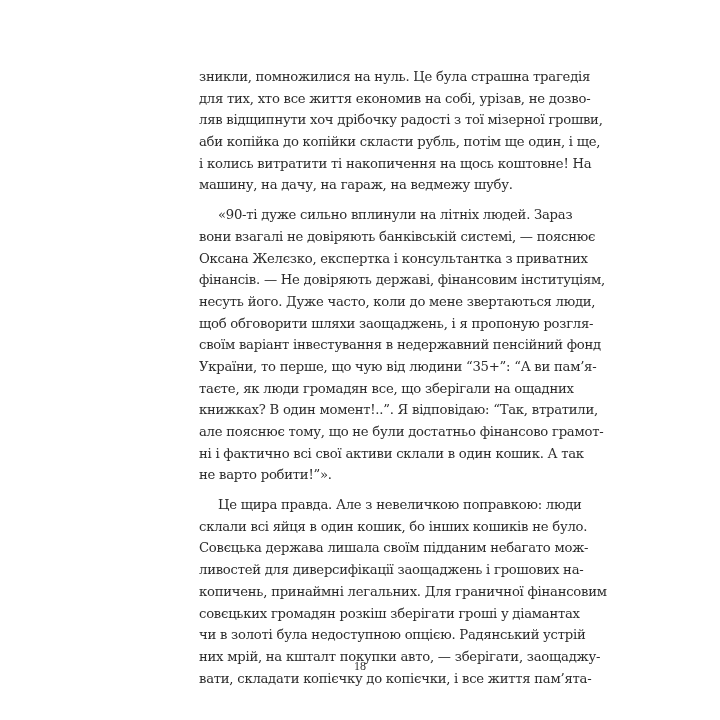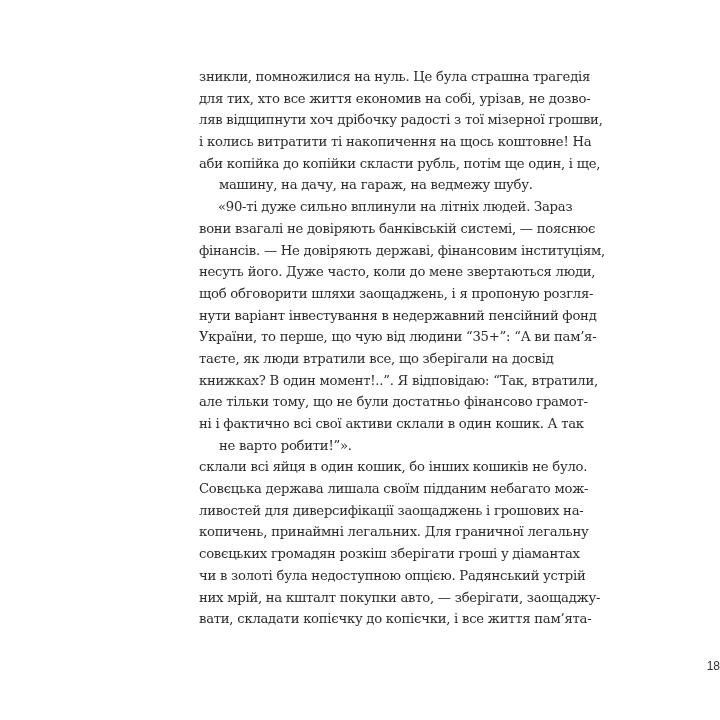--- a/index.html
+++ b/index.html
@@ -10,60 +10,62 @@
     .page {
       position: absolute; left: 199px; top: 66px; width: 332px;
       font-family: "DejaVu Serif", "Liberation Serif", serif;
       font-size: 13.2px; line-height: 21.7px; color: #2b2b2b;
       letter-spacing: -0.25px;
     }
     .line {
       display: block; white-space: nowrap; text-align: justify;
       text-align-last: justify; height: 21.7px;
     }
-    .line.last { text-align-last: left; margin-left: 20px; }
-    .line.indent { padding-left: 19px; }
+    .line.last { text-align-last: left; }
+    .line.indent { padding-left: 19px; margin-top: 8px; }
     .page-number {
       position: absolute; left: 0; width: 720px; top: 659px;
-      text-align: right;
-      font-family: Liberation Sans, sans-serif;
+      text-align: center;
+      font-family: Liberation Serif, serif;
       font-size: 12px; color: #333333;
     }
   </style>
 </head>
 <body>
 
 <div class="page">
   <div>
     <span class="line">зникли, помножилися на нуль. Це була страшна трагедія</span>
     <span class="line">для тих, хто все життя економив на собі, урізав, не дозво-</span>
     <span class="line">ляв відщипнути хоч дрібочку радості з тої мізерної грошви,</span>
+    <span class="line">аби копійка до копійки скласти рубль, потім ще один, і ще,</span>
     <span class="line">і колись витратити ті накопичення на щось коштовне! На</span>
-    <span class="line">аби копійка до копійки скласти рубль, потім ще один, і ще,</span>
     <span class="line last">машину, на дачу, на гараж, на ведмежу шубу.</span>
   </div>
   <div>
     <span class="line indent">«90-ті дуже сильно вплинули на літніх людей. Зараз</span>
     <span class="line">вони взагалі не довіряють банківській системі, — пояснює</span>
+    <span class="line">Оксана Желєзко, експертка і консультантка з приватних</span>
     <span class="line">фінансів. — Не довіряють державі, фінансовим інституціям,</span>
     <span class="line">несуть його. Дуже часто, коли до мене звертаються люди,</span>
     <span class="line">щоб обговорити шляхи заощаджень, і я пропоную розгля-</span>
-    <span class="line">нути варіант інвестування в недержавний пенсійний фонд</span>
+    <span class="line">своїм варіант інвестування в недержавний пенсійний фонд</span>
     <span class="line">України, то перше, що чую від людини “35+”: “А ви пам’я-</span>
-    <span class="line">таєте, як люди втратили все, що зберігали на досвід</span>
+    <span class="line">таєте, як люди громадян все, що зберігали на ощадних</span>
     <span class="line">книжках? В один момент!..”. Я відповідаю: “Так, втратили,</span>
-    <span class="line">але тільки тому, що не були достатньо фінансово грамот-</span>
+    <span class="line">але пояснює тому, що не були достатньо фінансово грамот-</span>
     <span class="line">ні і фактично всі свої активи склали в один кошик. А так</span>
     <span class="line last">не варто робити!”».</span>
   </div>
   <div>
+    <span class="line indent">Це щира правда. Але з невеличкою поправкою: люди</span>
     <span class="line">склали всі яйця в один кошик, бо інших кошиків не було.</span>
     <span class="line">Совєцька держава лишала своїм підданим небагато мож-</span>
     <span class="line">ливостей для диверсифікації заощаджень і грошових на-</span>
-    <span class="line">копичень, принаймні легальних. Для граничної легальну</span>
+    <span class="line">копичень, принаймні легальних. Для граничної фінансовим</span>
     <span class="line">совєцьких громадян розкіш зберігати гроші у діамантах</span>
     <span class="line">чи в золоті була недоступною опцією. Радянський устрій</span>
     <span class="line">них мрій, на кшталт покупки авто, — зберігати, заощаджу-</span>
     <span class="line">вати, складати копієчку до копієчки, і все життя пам’ята-</span>
   </div>
 </div>
 
 <div class="page-number">18</div>
 
 </body></html>

